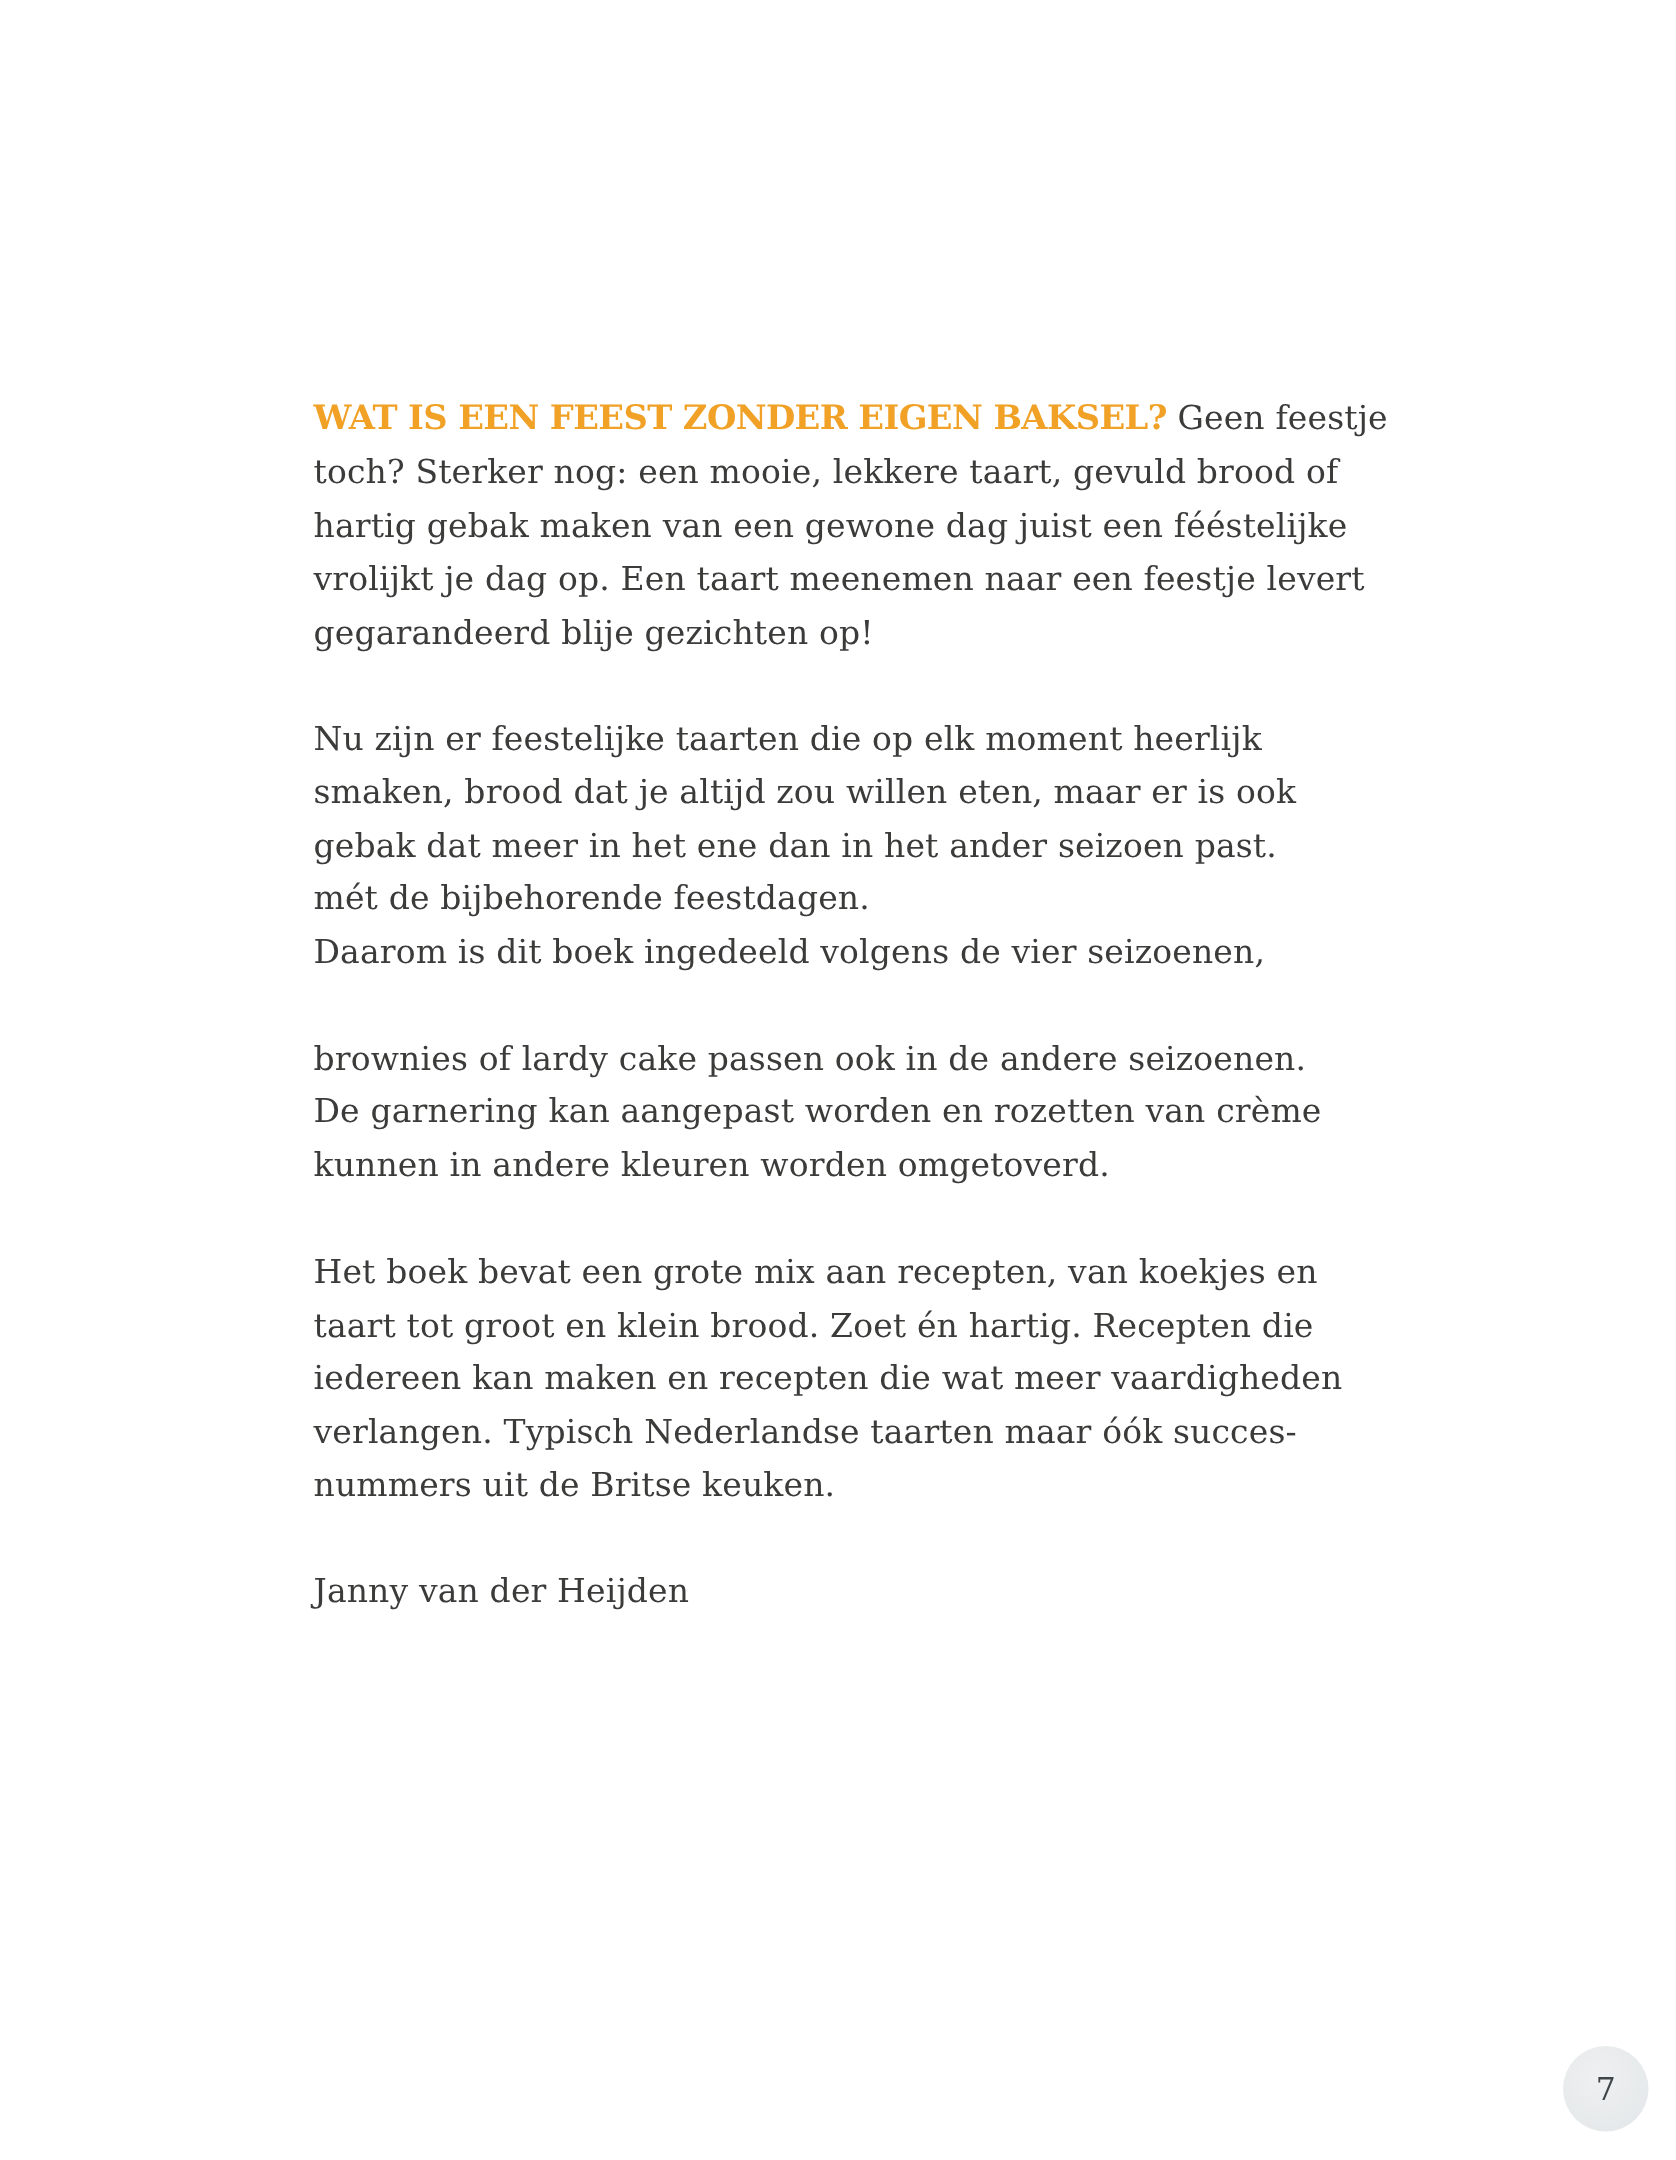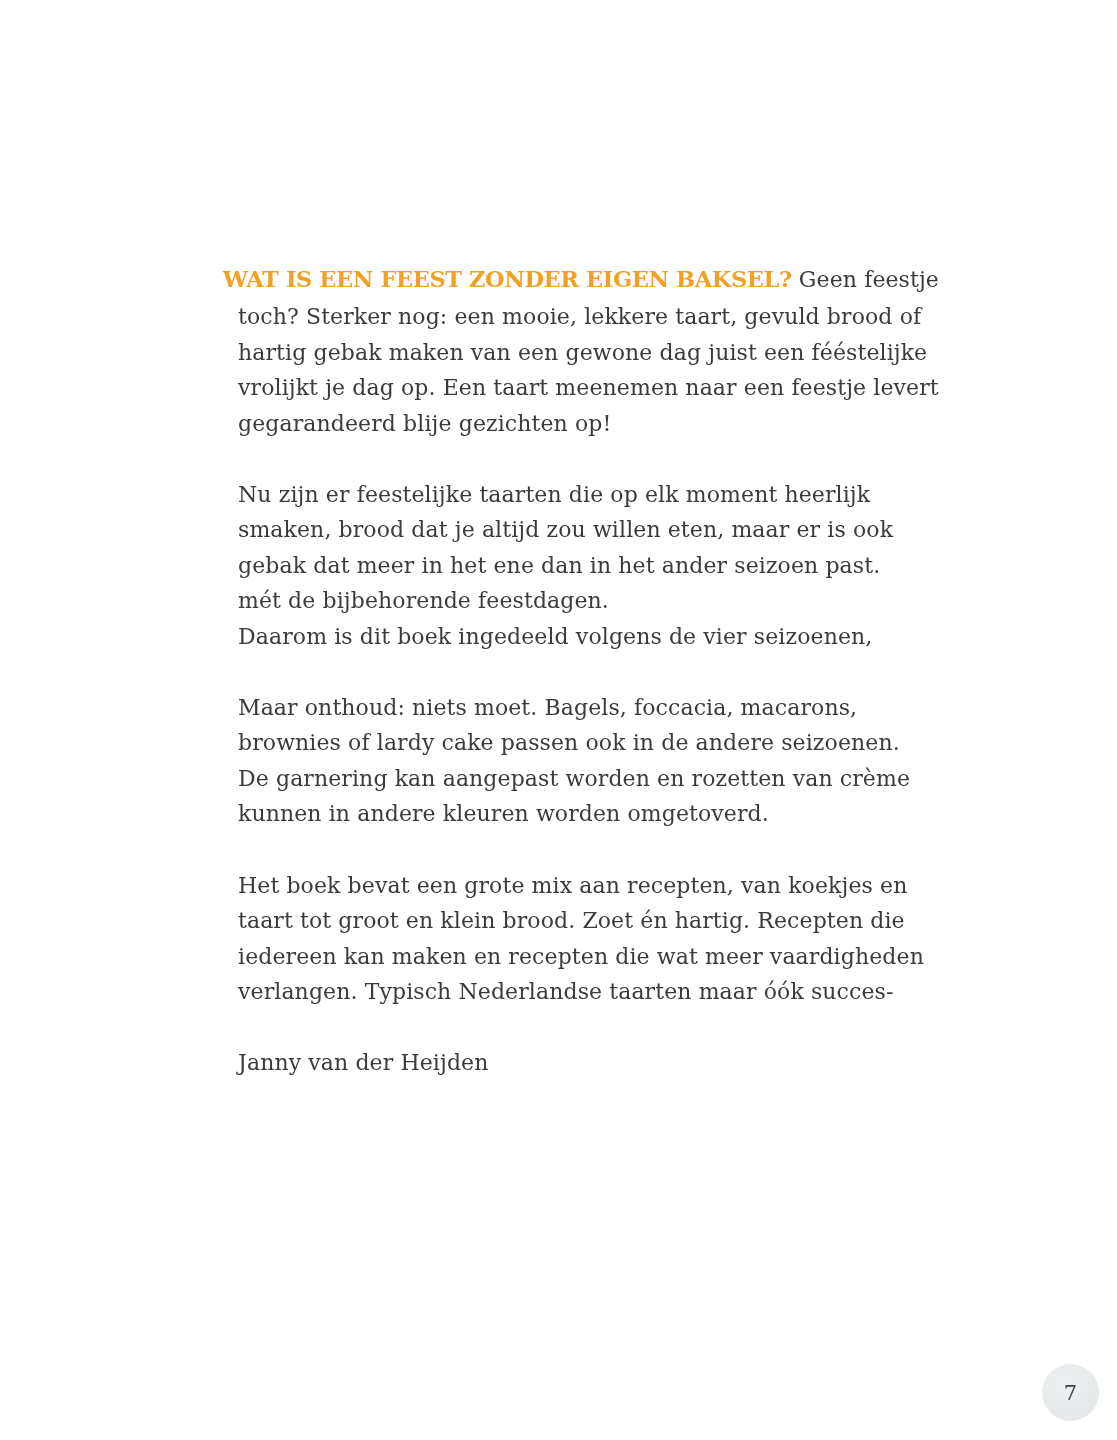--- a/index.html
+++ b/index.html
@@ -25,27 +25,25 @@
     margin: 0 0 36px 0;
     padding: 0;
   }
   .line {
     display: block;
     white-space: pre;
     font-size: 22px;
     line-height: 35.4px;
     color: #3b3b3a;
     letter-spacing: 0.1px;
-    margin-left: 29px;
   }
   .lead-line {
     display: block;
     white-space: pre;
     line-height: 35.4px;
-    text-align: right;
   }
   .heading {
     color: #f0a126;
     font-weight: 700;
     font-size: 22.5px;
     letter-spacing: -0.4px;
   }
   .lead-tail {
     font-size: 22px;
     color: #3b3b3a;
@@ -85,30 +83,30 @@
         <span class="line">gegarandeerd blije gezichten op!</span>
       </p>
     <p class="para">
         <span class="line">Nu zijn er feestelijke taarten die op elk moment heerlijk</span>
         <span class="line">smaken, brood dat je altijd zou willen eten, maar er is ook</span>
         <span class="line">gebak dat meer in het ene dan in het ander seizoen past.</span>
         <span class="line">mét de bijbehorende feestdagen.</span>
         <span class="line">Daarom is dit boek ingedeeld volgens de vier seizoenen,</span>
       </p>
     <p class="para">
-        <span class="line">Maar onthoud: niets moet. Bagels, foccacia, macarons,</span>
         <span class="line">brownies of lardy cake passen ook in de andere seizoenen.</span>
         <span class="line">De garnering kan aangepast worden en rozetten van crème</span>
         <span class="line">kunnen in andere kleuren worden omgetoverd.</span>
       </p>
     <p class="para">
         <span class="line">Het boek bevat een grote mix aan recepten, van koekjes en</span>
         <span class="line">taart tot groot en klein brood. Zoet én hartig. Recepten die</span>
         <span class="line">iedereen kan maken en recepten die wat meer vaardigheden</span>
         <span class="line">verlangen. Typisch Nederlandse taarten maar óók succes-</span>
+        <span class="line">nummers uit de Britse keuken.</span>
       </p>
     <p class="para signature">
         <span class="line">Janny van der Heijden</span>
       </p>
   </main>
 
   <div class="page-number">
     <span class="num">7</span>
   </div>
 </div>

